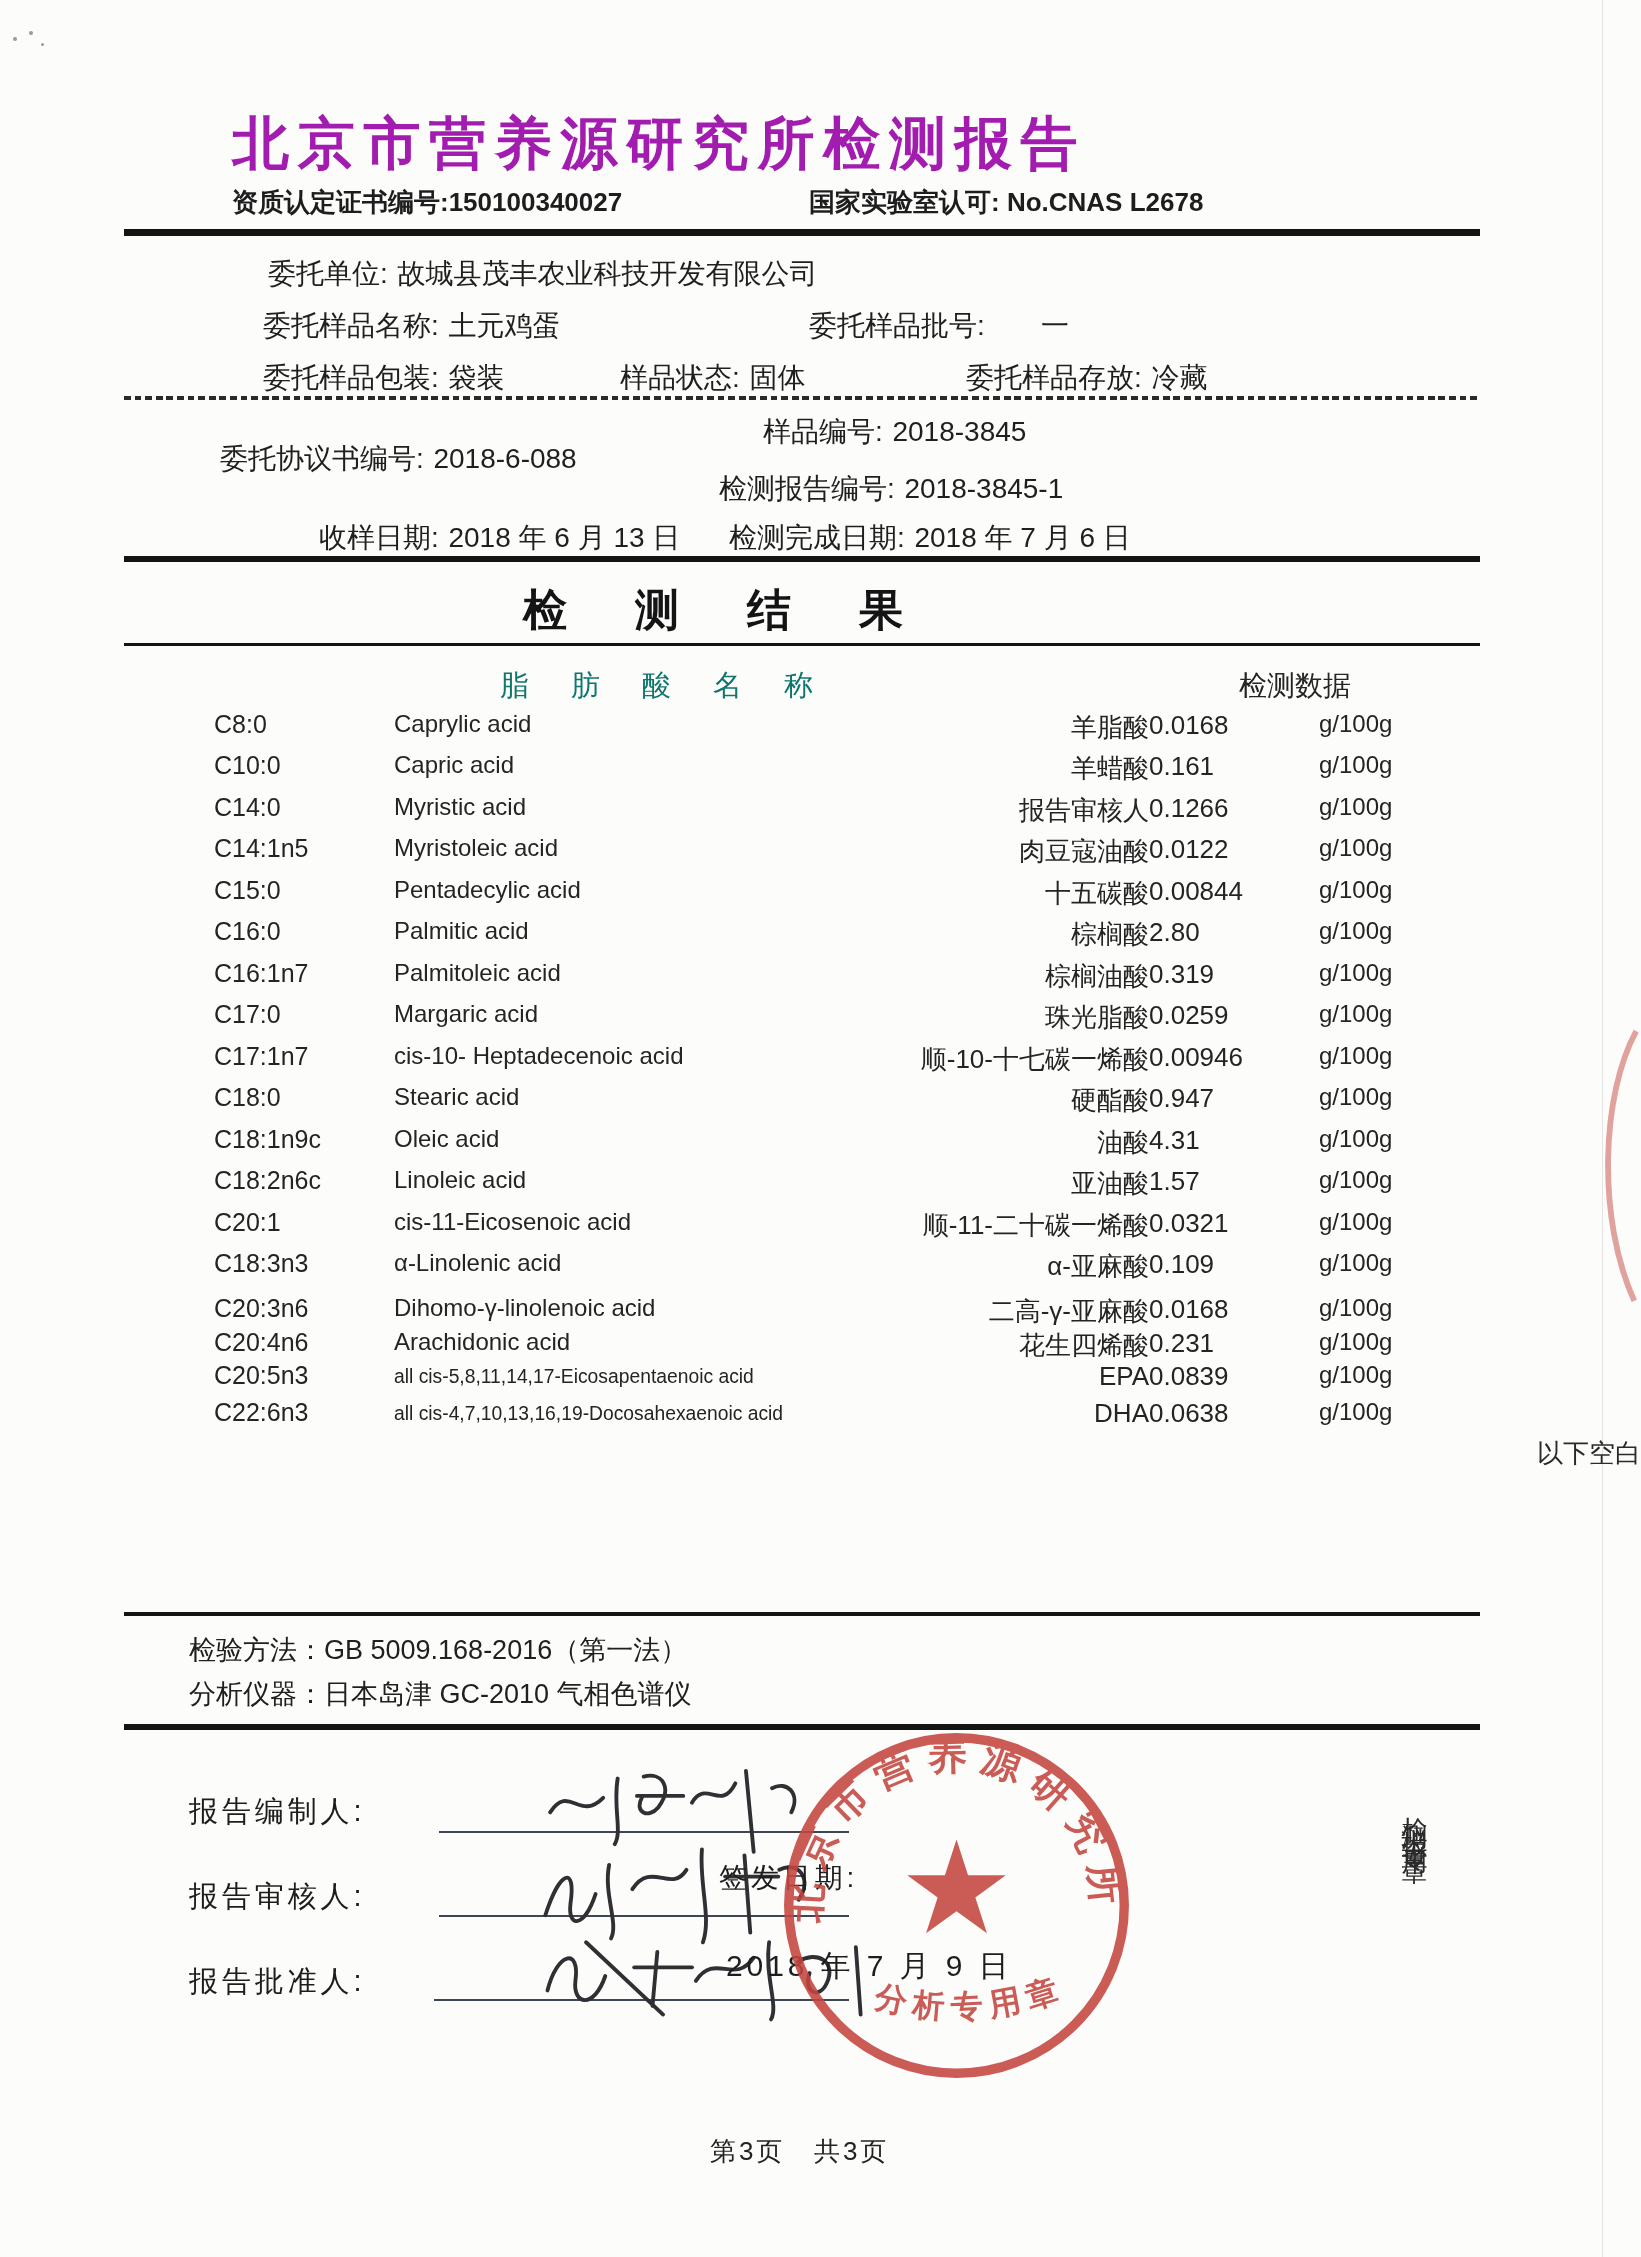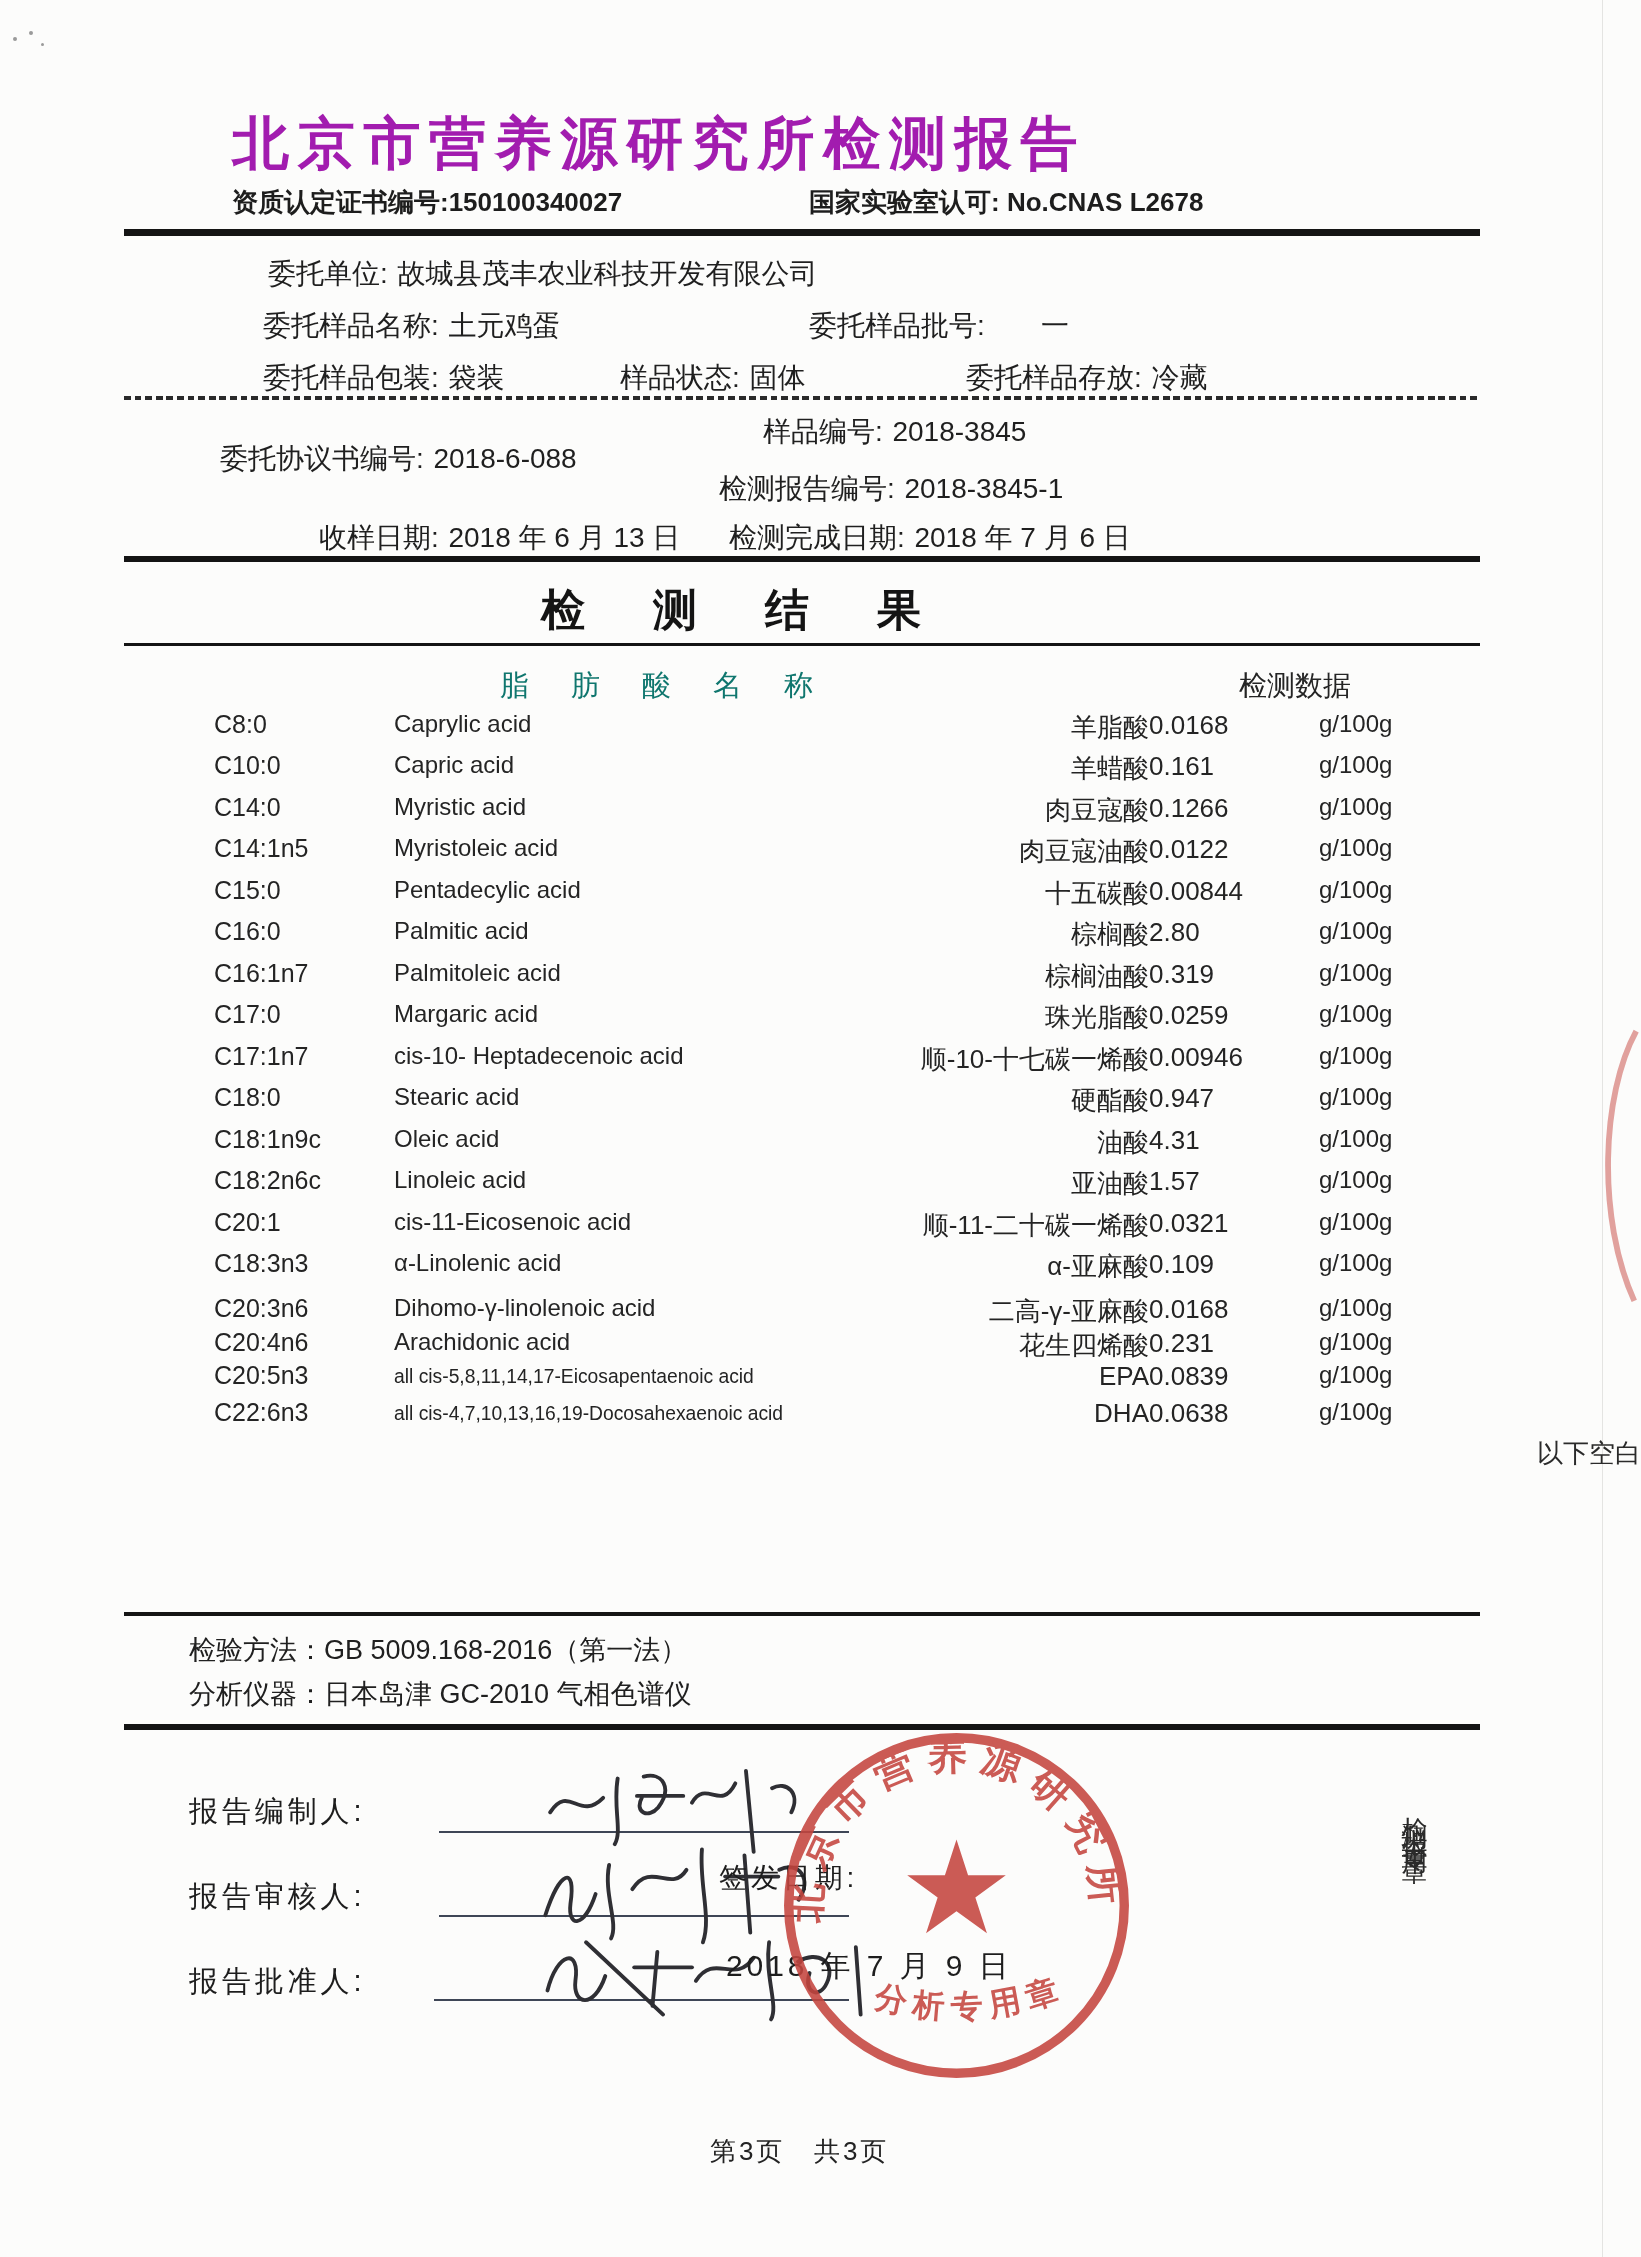--- a/index.html
+++ b/index.html
@@ -90,21 +90,21 @@
   <span class="lbl">检测报告编号:</span><span>2018-3845-1</span>
 </div>
 <div class="abs info-text" style="left:319px;top:519px">
   <span class="lbl">收样日期:</span><span>2018 年 6 月 13 日</span>
 </div>
 <div class="abs info-text" style="left:729px;top:519px">
   <span class="lbl">检测完成日期:</span><span>2018 年 7 月 6 日</span>
 </div>
 <div class="rule" style="left:124px;top:556px;width:1356px;height:5.8px"></div>
 
-<div class="abs section-title" style="left:541px;top:581px">检测结果</div>
+<div class="abs section-title" style="left:523px;top:581px">检测结果</div>
 <div class="rule" style="left:124px;top:643px;width:1356px;height:2.9px"></div>
 <div class="abs tbl-name-hdr" style="left:500px;top:666px">脂肪酸名称</div>
 <div class="abs tbl-data-hdr" style="left:1239px;top:667px">检测数据</div>
 
 <div class="trow" style="top:710px">
   <span class="c-code">C8:0</span>
     <span class="c-en">Caprylic acid</span>
     <span class="c-cn">羊脂酸</span>
     <span class="c-val">0.0168</span>
     <span class="c-unit">g/100g</span>
@@ -112,21 +112,21 @@
 <div class="trow" style="top:751px">
   <span class="c-code">C10:0</span>
     <span class="c-en">Capric acid</span>
     <span class="c-cn">羊蜡酸</span>
     <span class="c-val">0.161</span>
     <span class="c-unit">g/100g</span>
 </div>
 <div class="trow" style="top:793px">
   <span class="c-code">C14:0</span>
     <span class="c-en">Myristic acid</span>
-    <span class="c-cn">肉豆寇酸</span>
+    <span class="c-cn">报告审核人</span>
     <span class="c-val">0.1266</span>
     <span class="c-unit">g/100g</span>
 </div>
 <div class="trow" style="top:834px">
   <span class="c-code">C14:1n5</span>
     <span class="c-en">Myristoleic acid</span>
     <span class="c-cn">肉豆寇油酸</span>
     <span class="c-val">0.0122</span>
     <span class="c-unit">g/100g</span>
 </div>

